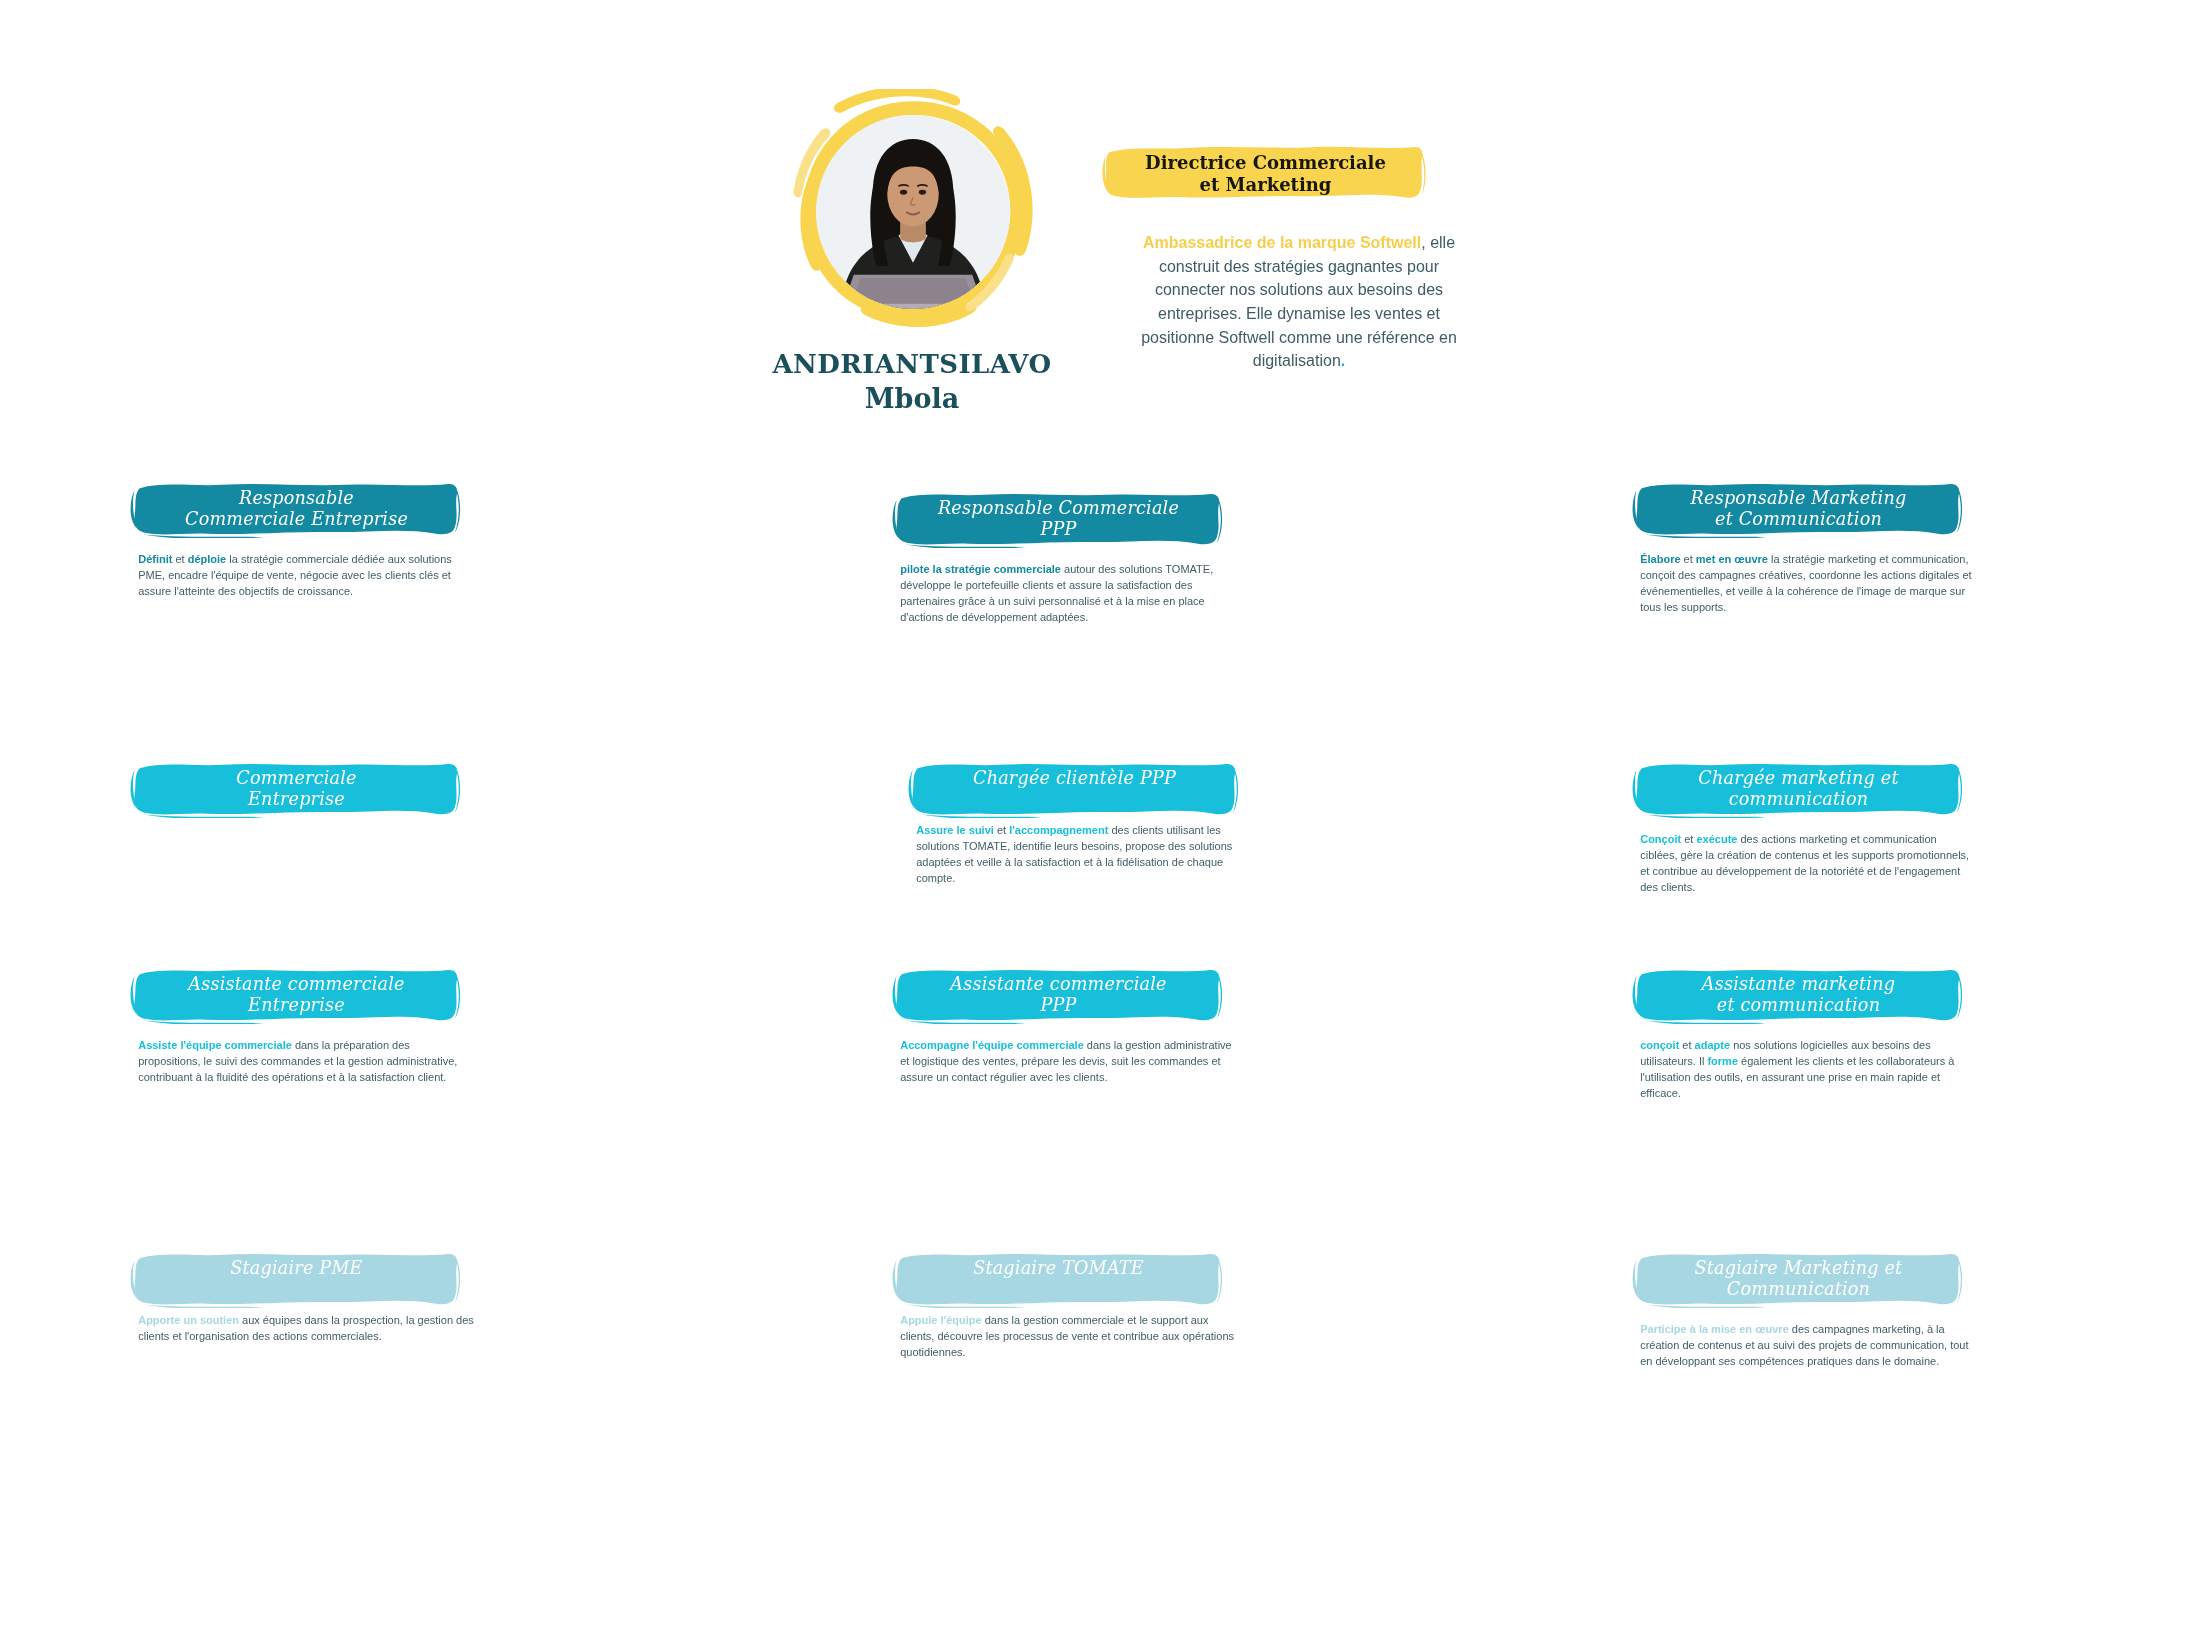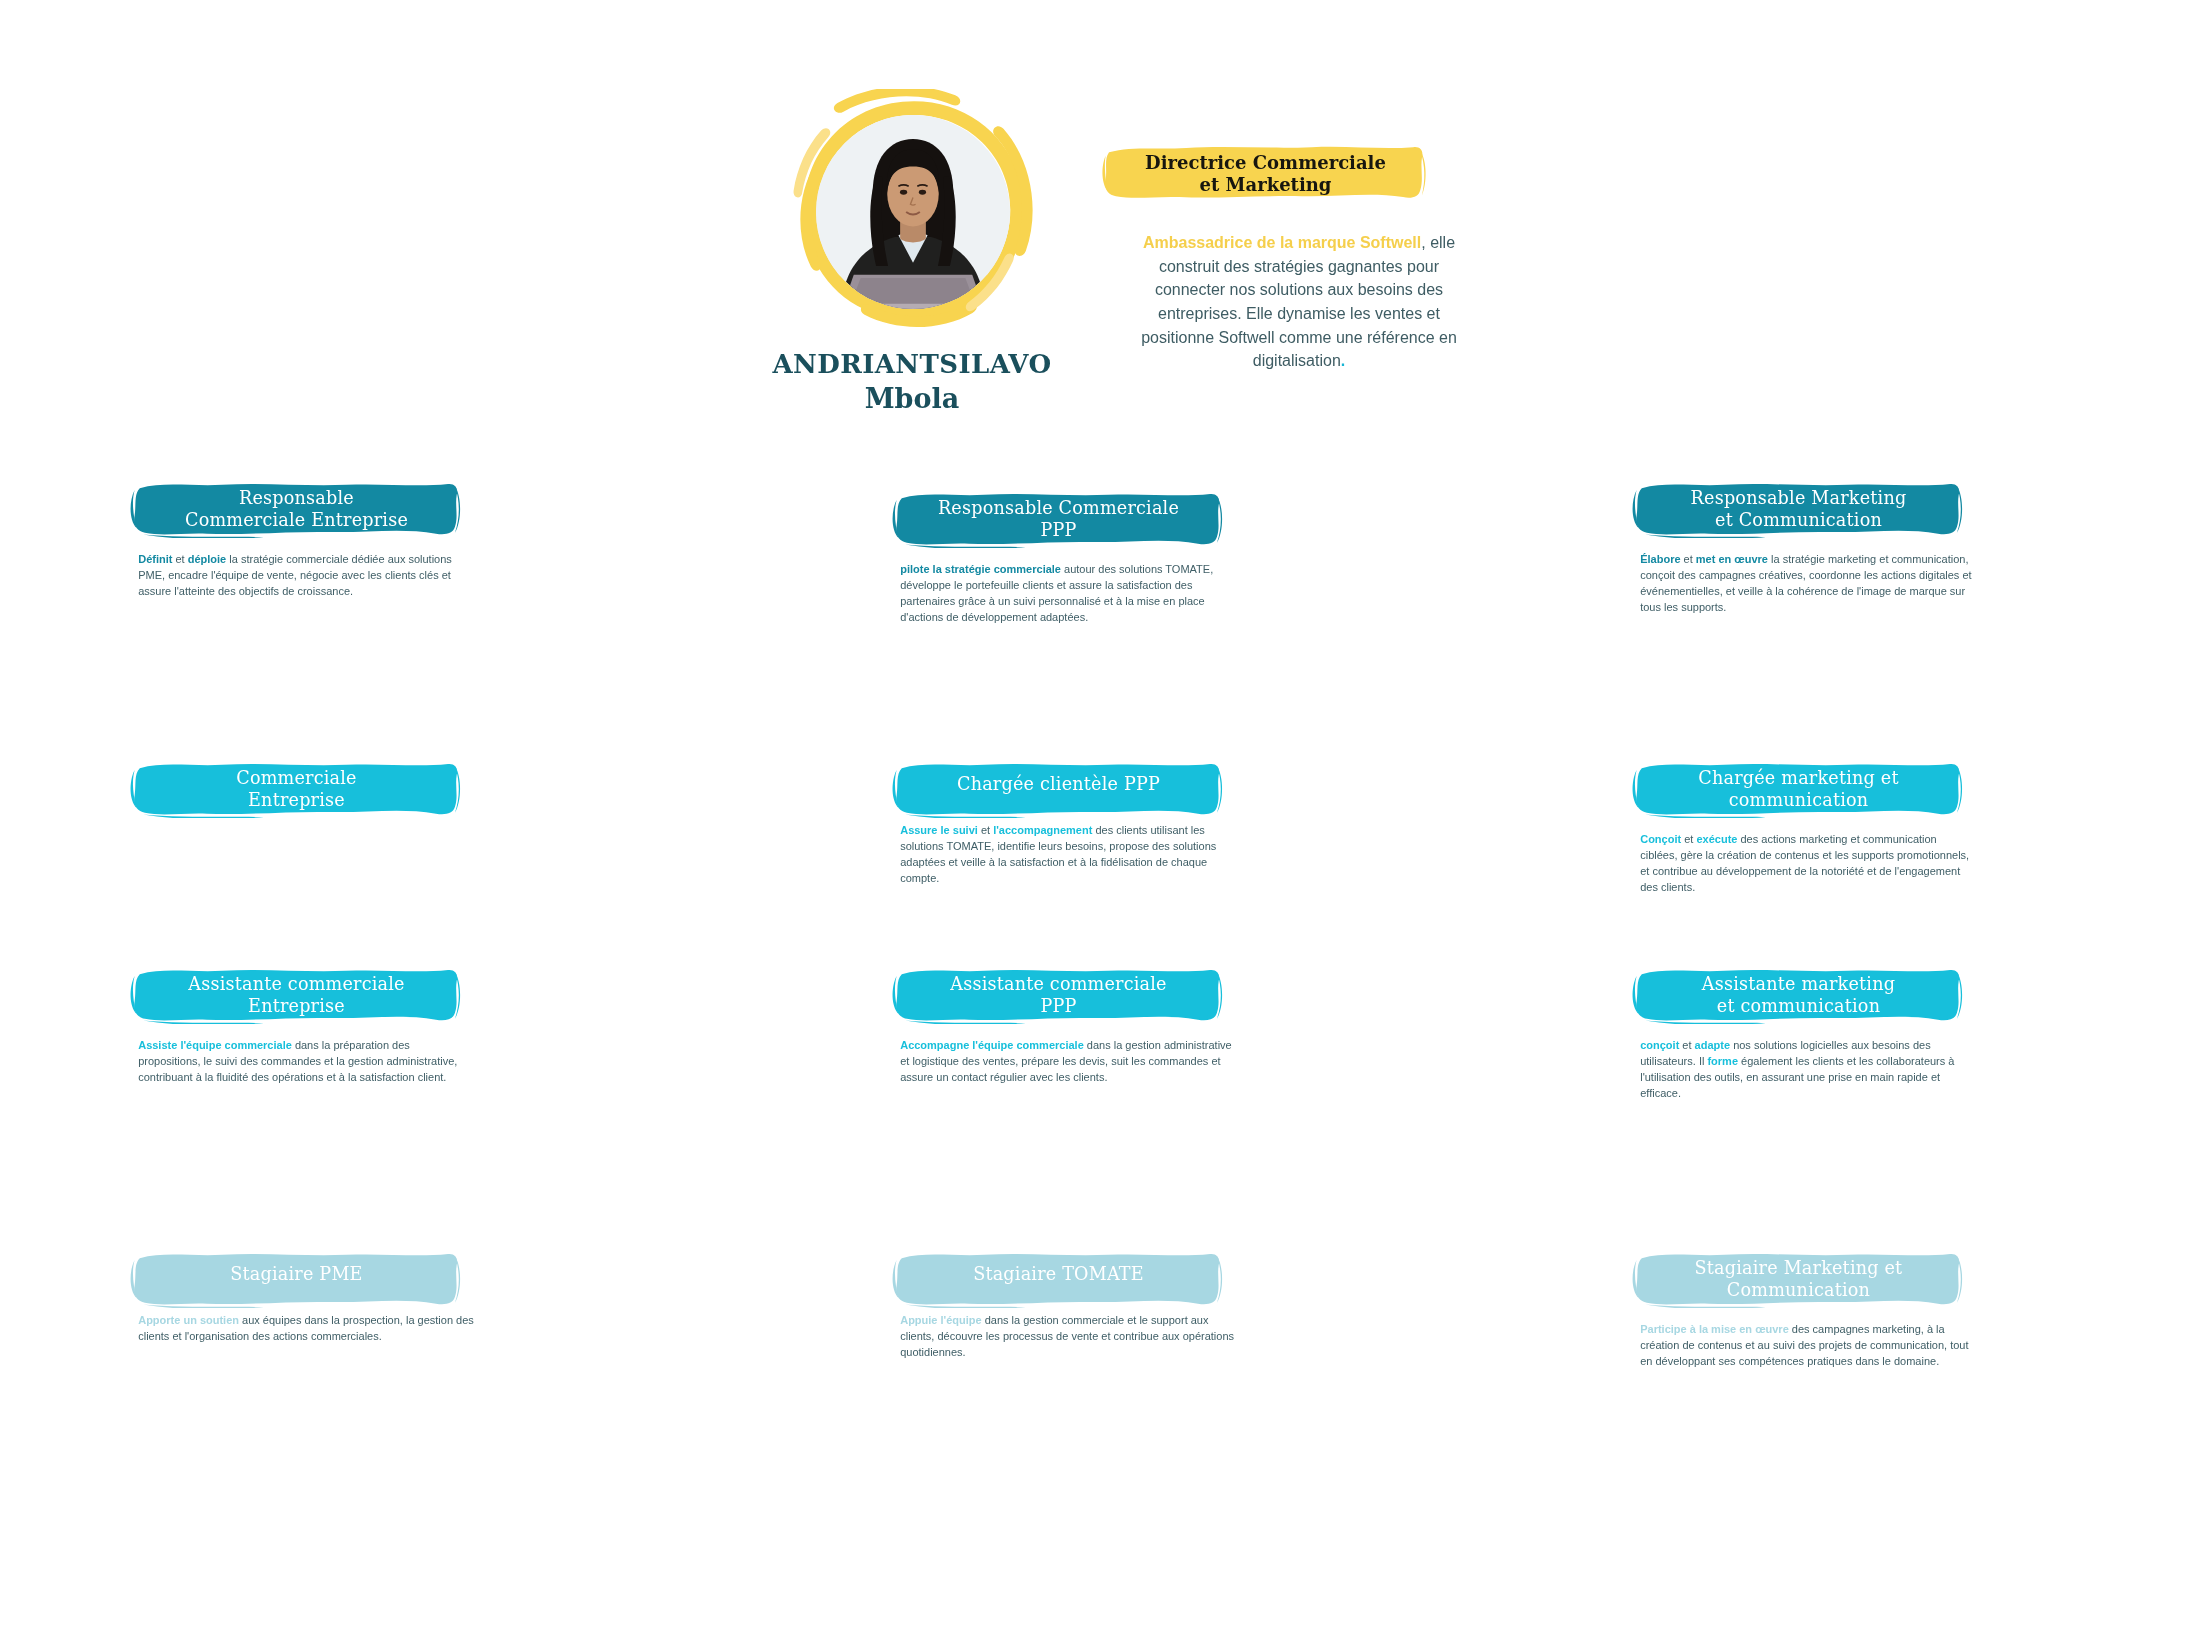--- a/index.html
+++ b/index.html
@@ -137,23 +137,23 @@
     position: absolute;
     width: 344px;
   }
 
   
   .banner {
     position: relative;
     width: 327px;
     min-height: 48px;
     display: flex;
-    align-items: center;
     justify-content: center;
     padding: 6px 19px 7.7px;
+    font-style: italic;
   }
   .banner .stroke-svg {
     position: absolute;
     left: -6.9px; top: -4.3px;
     width: 341px;
     height: 60px;
   }
   .banner-title {
     position: relative;
     z-index: 2;
@@ -336,21 +336,21 @@
               C12,62 8,54 10,44 C12,31 9,19 16,12 Z" fill="#1389a2"></path>
      <path d="M10,14 C6,28 9,46 12,58 C4,50 3,28 10,14 Z" fill="#1389a2"></path>
      <path d="M382,9 C390,22 390,50 382,64 C388,46 388,27 382,9 Z" fill="#1389a2"></path>
      <path d="M20,66 C60,70 120,68 160,69 C120,72 58,73 20,66 Z" fill="#1389a2"></path>
    </svg>
          <div class="banner-title">Responsable Commerciale
 PPP</div>
        </div>
        <div class="node-desc"><span class="lead-t1">pilote la stratégie commerciale</span><span> autour des solutions TOMATE, développe le portefeuille clients et assure la satisfaction des partenaires grâce à un suivi personnalisé et à la mise en place d'actions de développement adaptées.</span></div>
       </div>
-      <div class="node-card" style="top: 280px;">
+      <div class="node-card" style="top: 280px; margin-left: 16px;">
         <div class="banner">
          <svg class="stroke-svg" viewBox="0 0 396 70" preserveAspectRatio="none">
      <path d="M16,12 C44,4 76,10 112,8 C158,5 206,10 256,8 C298,6 338,11 374,7
               C382,6 386,12 384,20 C382,32 386,46 382,57 C380,65 370,67 360,65
               C320,58 280,64 236,63 C188,62 138,67 94,65 C66,64 42,68 22,64
               C12,62 8,54 10,44 C12,31 9,19 16,12 Z" fill="#17bfdb"></path>
      <path d="M10,14 C6,28 9,46 12,58 C4,50 3,28 10,14 Z" fill="#17bfdb"></path>
      <path d="M382,9 C390,22 390,50 382,64 C388,46 388,27 382,9 Z" fill="#17bfdb"></path>
      <path d="M20,66 C60,70 120,68 160,69 C120,72 58,73 20,66 Z" fill="#17bfdb"></path>
    </svg>

